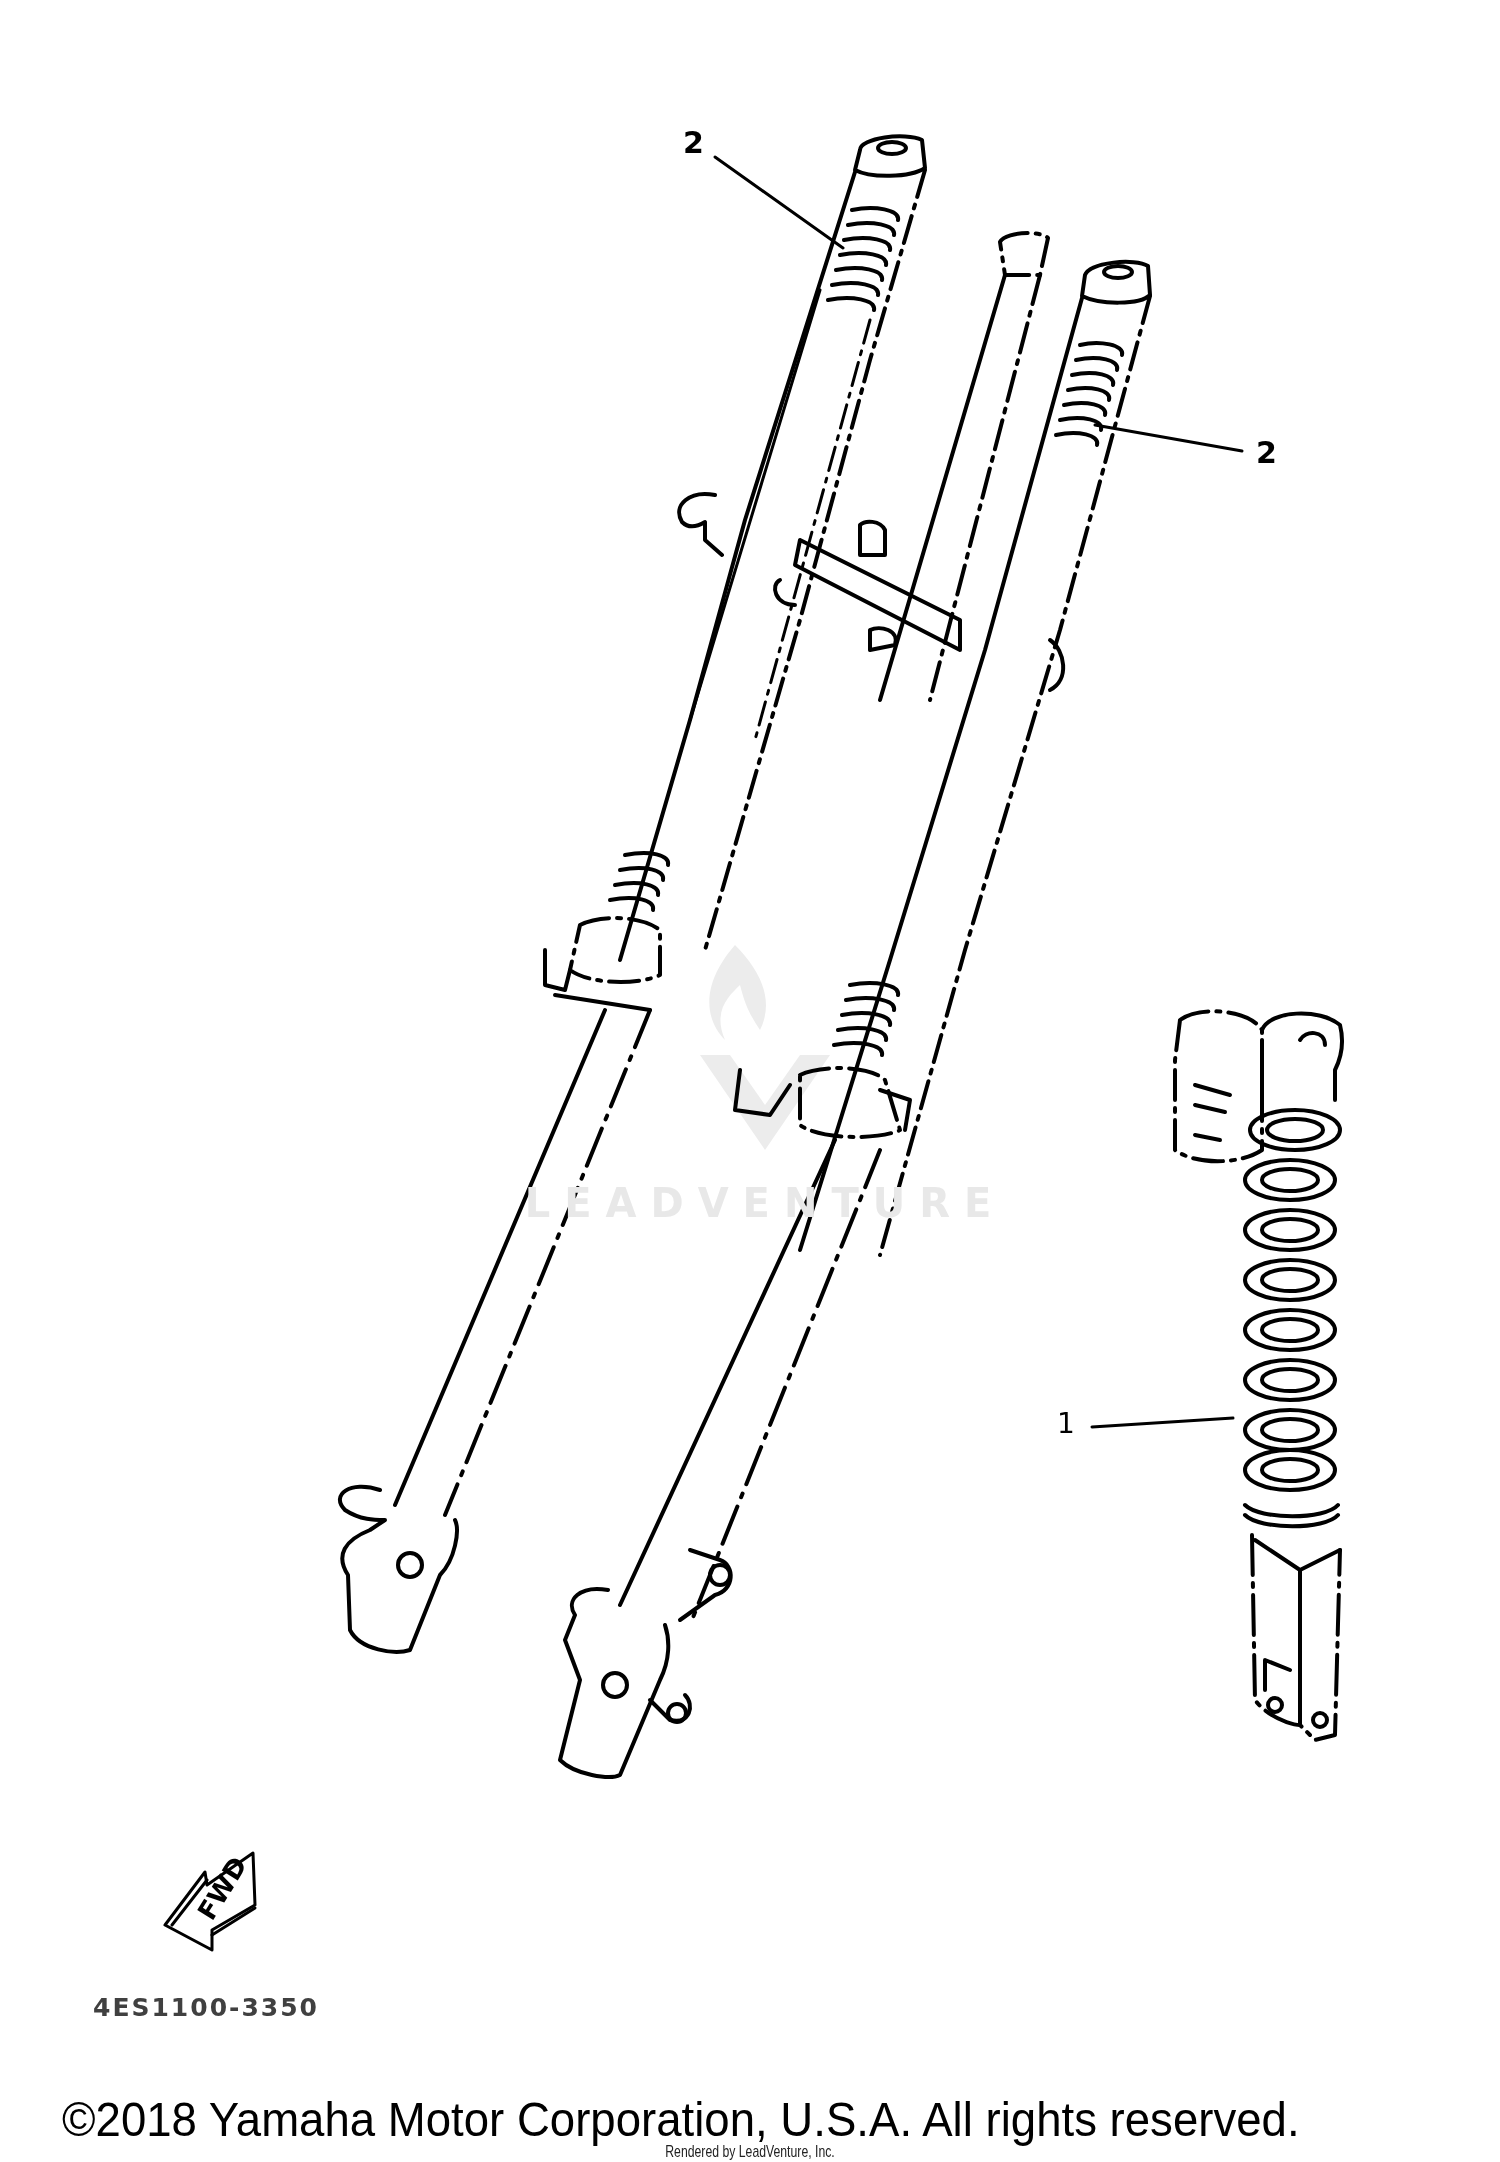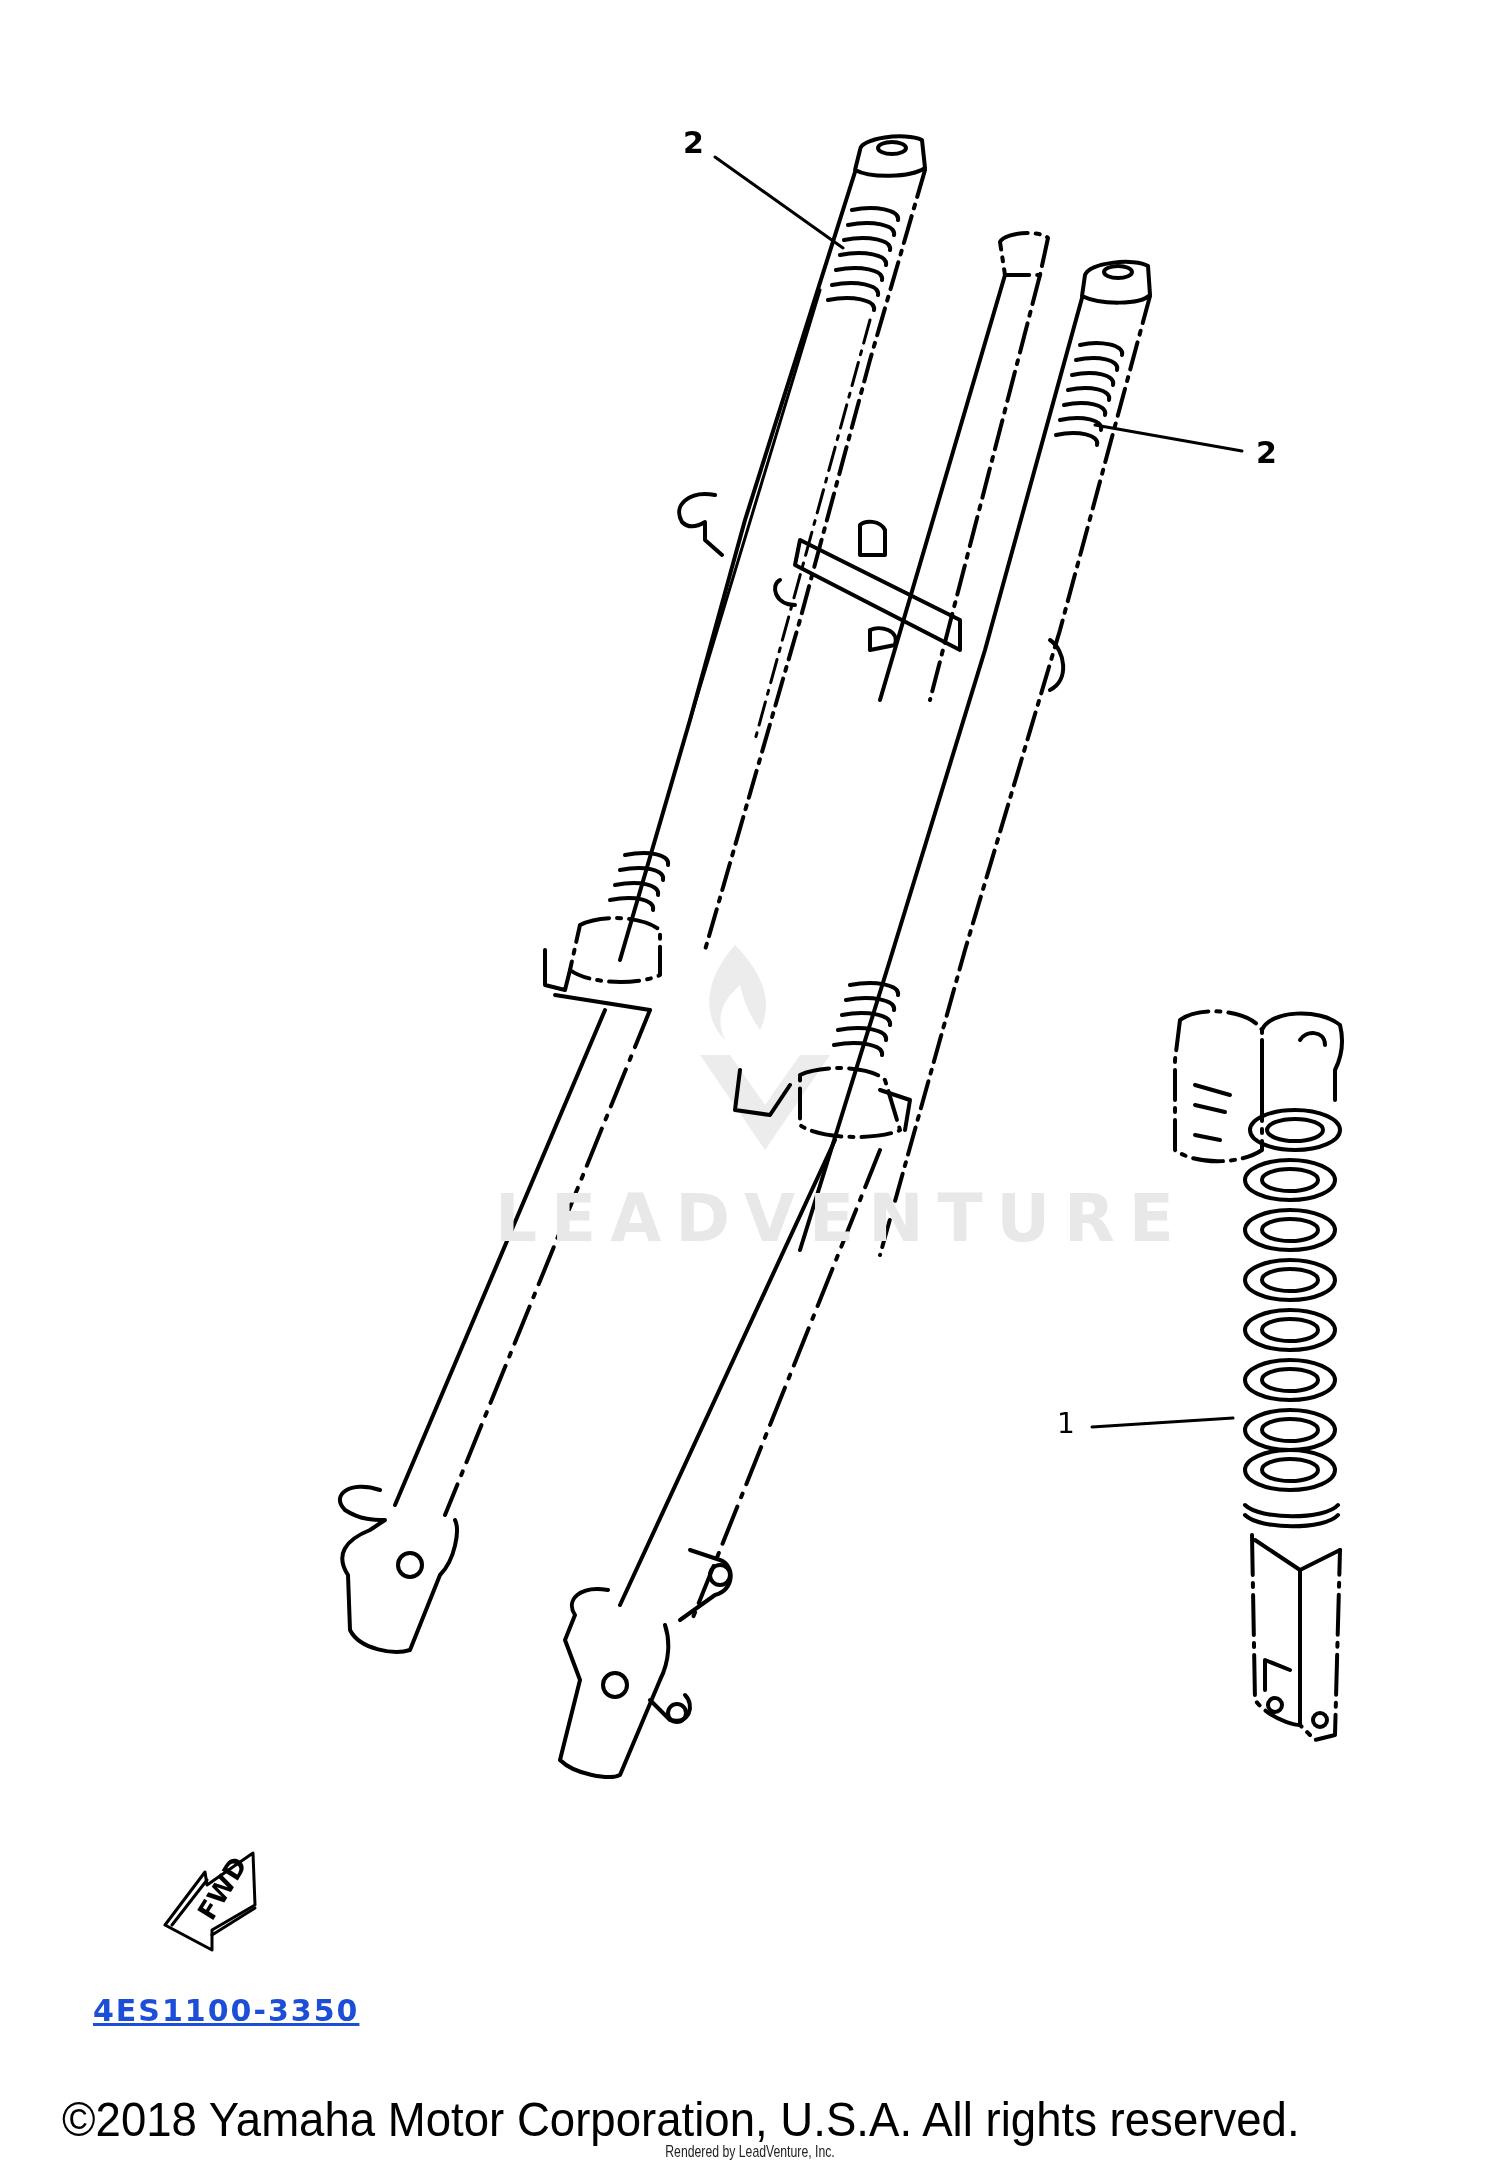--- a/index.html
+++ b/index.html
@@ -2,24 +2,24 @@
 <html><head>
 <meta charset="utf-8">
 <style>
   html, body { margin: 0; padding: 0; background: #ffffff; }
   body { width: 1500px; height: 2162px; position: relative; overflow: hidden;
          font-family: "Liberation Sans", sans-serif; color: #000; }
   #diagram { position: absolute; left: 0; top: 0; width: 1500px; height: 2162px; }
   .callout { position: absolute; font-family: "DejaVu Sans", sans-serif; font-weight: bold;
              font-size: 30px; line-height: 1; color: #000; }
   .watermark { position: absolute; left: 495px; top: 1180px; width: 540px; text-align: center;
-               font-family: "DejaVu Sans", sans-serif; font-weight: bold; font-size: 66px;
+               font-family: "DejaVu Sans", sans-serif; font-weight: bold; font-size: 40px;
                letter-spacing: 14px; color: #e8e8e8; }
   .partcode { position: absolute; left: 93px; top: 1993px; font-family: "DejaVu Sans", sans-serif;
-              font-weight: bold; font-size: 30px; letter-spacing: 2px; color: #1d4ed8; text-decoration: underline; }
+              font-weight: bold; font-size: 25px; letter-spacing: 2px; color: #404040; }
   .copyright { position: absolute; left: 62px; top: 2091px; width: 1390px; font-family: "Liberation Sans", sans-serif;
                font-size: 49px; line-height: 1.15; color: #000; white-space: nowrap; transform: scaleX(0.93); transform-origin: left top; }
   .rendered { position: absolute; left: 610px; top: 2143px; width: 280px; text-align: center;
               font-family: "Liberation Sans", sans-serif; font-size: 17px; line-height: 1; color: #222;
               transform: scaleX(0.72); transform-origin: center top; white-space: nowrap; }
 </style>
 </head>
 <body>
 
 <svg id="diagram" viewBox="0 0 1500 2162" xmlns="http://www.w3.org/2000/svg">

